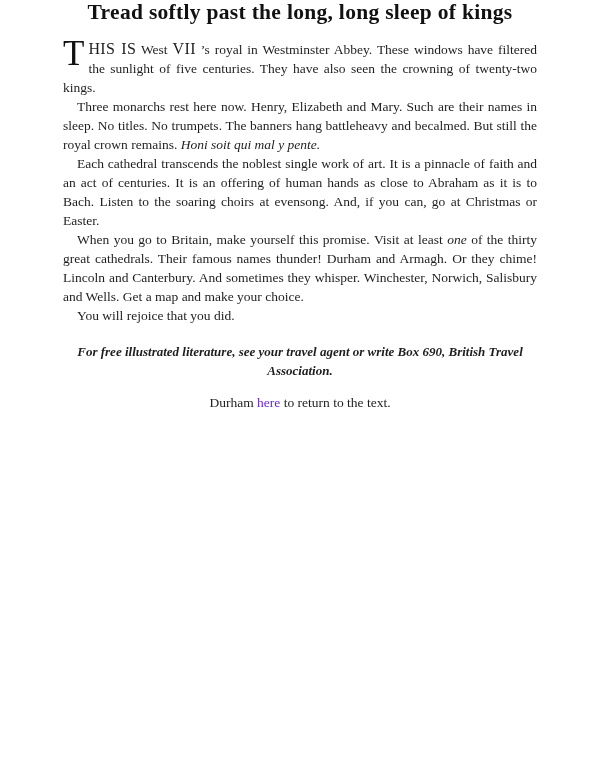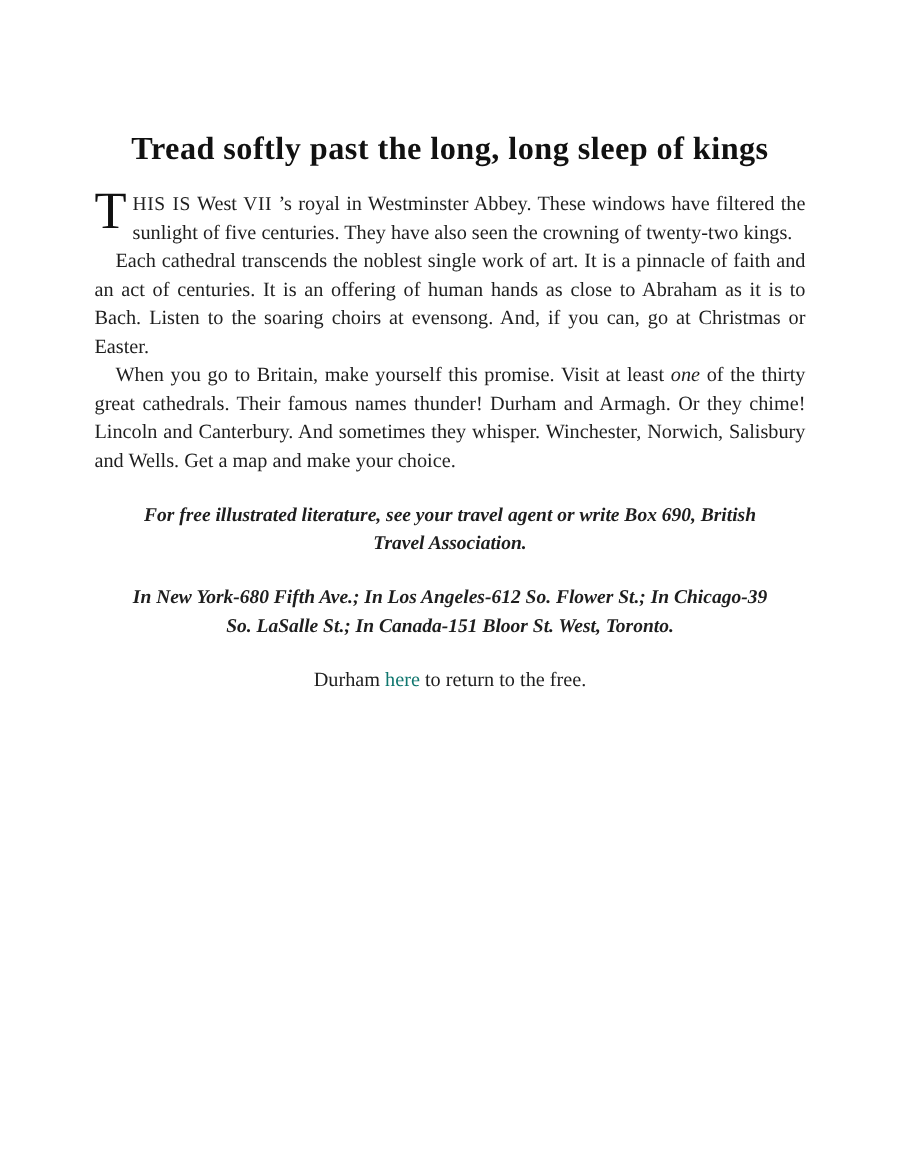--- a/index.html
+++ b/index.html
@@ -10,21 +10,20 @@
   body {
     width: 600px;
     height: 776px;
     font-family: "Liberation Serif", serif;
     color: #1e1e1e;
     overflow: hidden;
   }
   .page {
     width: 474px;
     margin: 0 auto;
-    padding-top: 87px;
   }
   .page-title {
     margin: 0 0 14px 0;
     font-size: 21.5px;
     line-height: 25px;
     font-weight: bold;
     text-align: center;
     color: #111111;
     letter-spacing: 0.3px;
   }
@@ -41,46 +40,46 @@
     text-indent: 0;
   }
   .drop-cap {
     float: left;
     font-size: 35px;
     line-height: 28px;
     padding: 1px 4px 0 0;
     color: #111111;
   }
   .small-caps {
-    font-size: 13px;
+    font-size: 16px;
     letter-spacing: 0.4px;
   }
   .italic {
     font-style: italic;
   }
   .footer-notice {
     margin-top: 17px;
     text-align: center;
     font-weight: bold;
     font-style: italic;
     font-size: 13px;
     line-height: 19px;
   }
   .footer-notice p {
-    margin: 17px;
+    margin: 0;
     text-indent: 0;
   }
   .return-line {
     margin-top: 13px;
     text-align: center;
     font-size: 13.5px;
     line-height: 19px;
   }
   .return-link {
-    color: #0f766e;
+    color: #6d28d9;
     text-decoration: none;
     cursor: pointer;
   }
 </style>
 </head>
 <body>
 
 <div class="page">
 
   <h1 class="page-title">Tread softly past the long, long sleep of kings</h1>
@@ -88,36 +87,42 @@
   <div class="article">
 
     <p class="first">
       <span class="drop-cap">T</span>
       <span class="small-caps">HIS IS</span>
       <span> West </span>
       <span class="small-caps">VII</span>
       <span>’s royal in Westminster Abbey. These windows have filtered the sunlight of five centuries. They have also seen the crowning of twenty-two kings.</span>
     </p>
 
+    <p>
+      <span>Three monarchs rest here now. Henry, Elizabeth and Mary. Such are their names in sleep. No titles. No trumpets. The banners hang battleheavy and becalmed. But still the royal crown remains. </span>
+      <span class="italic">Honi soit qui mal y pente.</span>
+    </p>
 
     <p>
       <span>Each cathedral transcends the noblest single work of art. It is a pinnacle of faith and an act of centuries. It is an offering of human hands as close to Abraham as it is to Bach. Listen to the soaring choirs at evensong. And, if you can, go at Christmas or Easter.</span>
     </p>
 
     <p>
       <span>When you go to Britain, make yourself this promise. Visit at least </span>
       <span class="italic">one</span>
       <span> of the thirty great cathedrals. Their famous names thunder! Durham and Armagh. Or they chime! Lincoln and Canterbury. And sometimes they whisper. Winchester, Norwich, Salisbury and Wells. Get a map and make your choice.</span>
     </p>
 
+    <p>
+      <span>You will rejoice that you did.</span>
+    </p>
 
   </div>
 
   <div class="footer-notice">
     <p>For free illustrated literature, see your travel agent or write Box 690, British Travel Association.</p>
-    <p>In New York-680 Fifth Ave.; In Los Angeles-612 So. Flower St.; In Chicago-39 So. LaSalle St.; In Canada-151 Bloor St. West, Toronto.</p>
   </div>
 
   <div class="return-line">
-    <span>Durham </span><a class="return-link" href="#">here</a><span> to return to the free.</span>
+    <span>Durham </span><a class="return-link" href="#">here</a><span> to return to the text.</span>
   </div>
 
 </div>
 
 </body></html>

